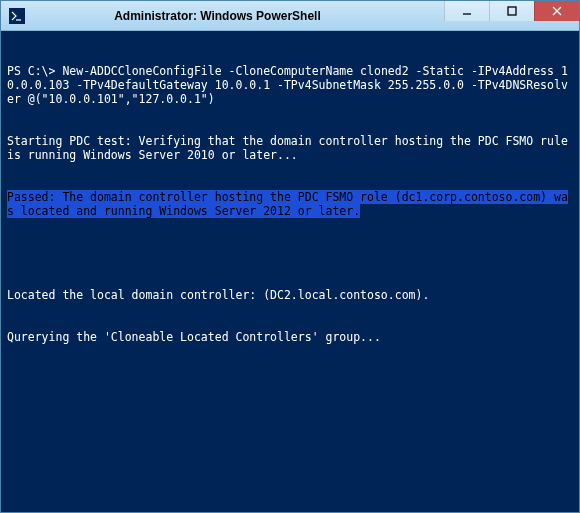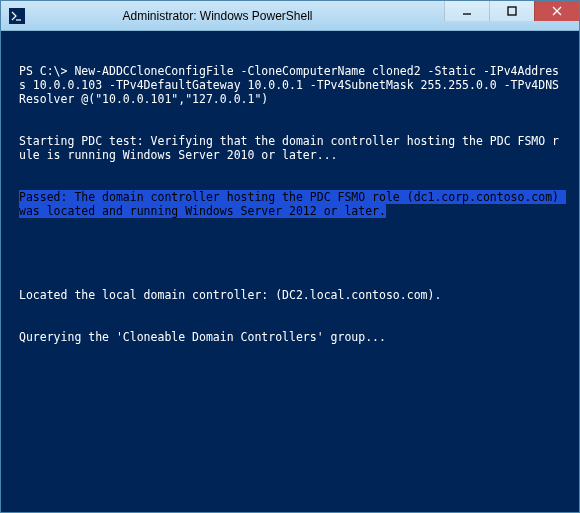--- a/index.html
+++ b/index.html
@@ -22,20 +22,21 @@
       flex-direction: column;
       box-shadow: 0 0 0 1px rgba(0,0,0,0.2);
     }
     .titlebar {
       height: 30px;
       background: linear-gradient(#cde6f7, #a9d3f0);
       display: flex;
       align-items: center;
       padding-left: 8px;
       border-bottom: 1px solid #88b6d8;
+      font-weight: bold;
     }
     .titlebar-icon {
       width: 16px;
       height: 16px;
       margin-right: 6px;
       display: flex;
       align-items: center;
       justify-content: center;
       color: #003a77;
       font-size: 12px;
@@ -68,21 +69,21 @@
       width: 45px;
     }
     .win-btn svg { width: 10px; height:10px; }
     .terminal {
       flex: 1;
       background: #002456;
       color: #fff;
       font-family: Consolas, "Lucida Console", monospace;
       font-size: 11.5px;
       line-height: 14px;
-      padding: 5px 18px;
+      padding: 5px 6px;
       overflow: hidden;
       white-space: pre-wrap;
       word-break: break-all;
     }
     .line { display: block; min-height: 14px; }
     .hl-green-inline { background: #1d4ed8; color: #000; display: inline; }
   </style>
 </head>
 <body>
 
@@ -115,21 +116,21 @@
       </div>
     </div>
   </div>
 
   <div class="terminal">
     <span class="line"><span>PS C:\&gt; </span><span>New-ADDCCloneConfigFile -CloneComputerName cloned2 -Static -IPv4Address 10.0.0.103 -TPv4DefaultGateway 10.0.0.1 -TPv4SubnetMask 255.255.0.0 -TPv4DNSResolver @("10.0.0.101","127.0.0.1")</span></span>
     <span class="line">Starting PDC test: Verifying that the domain controller hosting the PDC FSMO rule is running Windows Server 2010 or later...</span>
     <span class="line"><span class="hl-green-inline">Passed: The domain controller hosting the PDC FSMO role (dc1.corp.contoso.com) was located and running Windows Server 2012 or later.</span></span>
     <span class="line"></span>
     <span class="line">Located the local domain controller: (DC2.local.contoso.com).</span>
-    <span class="line">Qurerying the 'Cloneable Domain Controllers' group...</span>
+    <span class="line">Qurerying the 'Cloneable Located Controllers' group...</span>
     
     
     
     
     
     
     
     
     
     

